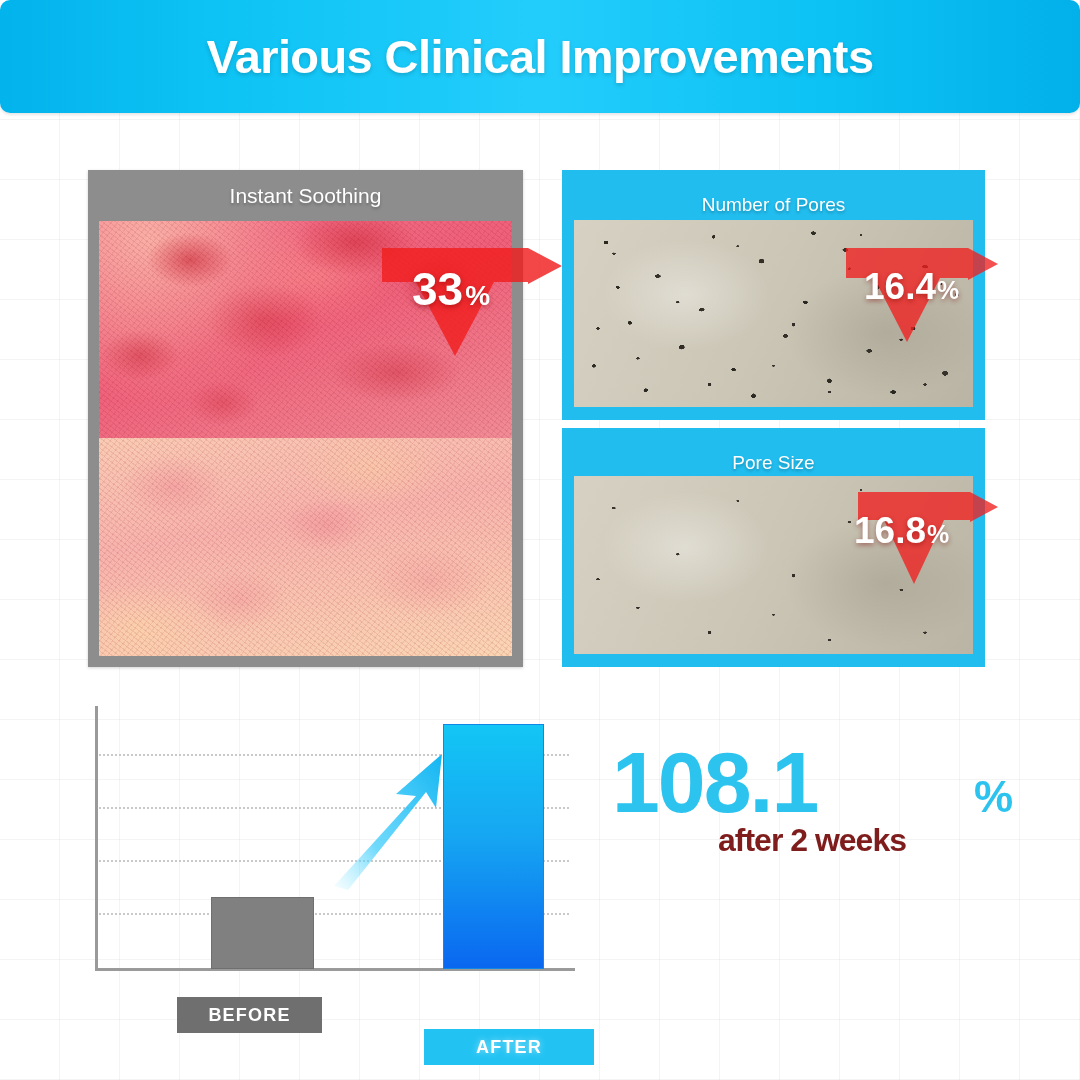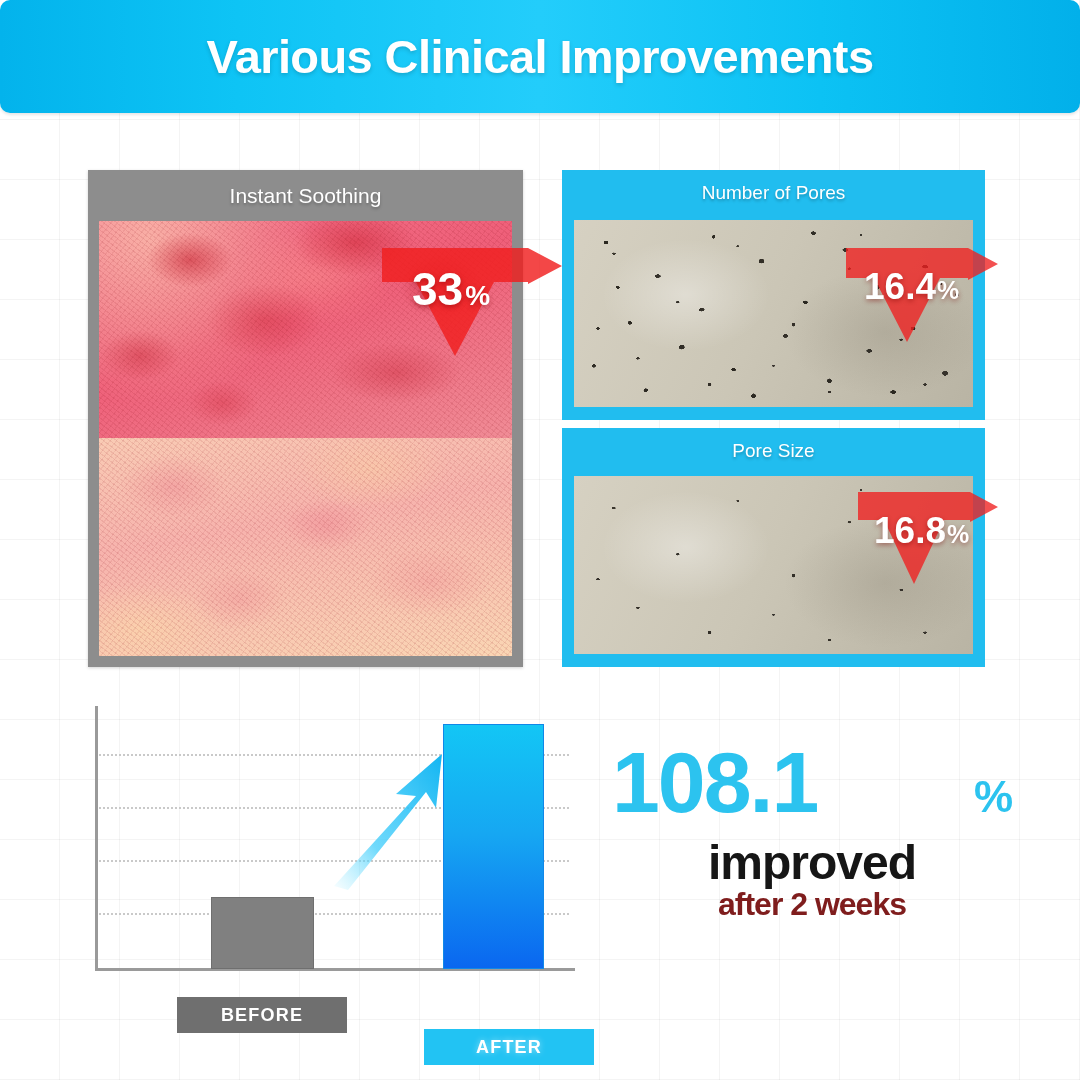--- a/index.html
+++ b/index.html
@@ -80,21 +80,21 @@
     position:absolute;inset:0;
     background-image:
       repeating-linear-gradient(38deg, rgba(150,20,40,0.10) 0 1px, transparent 1px 4px),
       repeating-linear-gradient(128deg, rgba(150,20,40,0.08) 0 1px, transparent 1px 5px);
     mix-blend-mode:multiply;
   }
 
   
   #panel-pores{left:562px;top:170px;width:423px;height:250px;background:#21bdef;}
   #panel-poresize{left:562px;top:428px;width:423px;height:239px;background:#21bdef;}
-  .pore-title{position:absolute;left:0;top:12px;width:100%;font-size:19px;}
+  .pore-title{position:absolute;left:0;top:24px;width:100%;font-size:19px;}
   .pore-photo{position:absolute;left:12px;width:399px;overflow:hidden;}
   #pores-photo{top:50px;height:187px;}
   #poresize-photo{top:48px;height:178px;}
 
   .pore-skin{
     position:absolute;inset:0;
     background-color:#cdc8b9;
     background-image:
       radial-gradient(ellipse 120px 80px at 28% 40%, rgba(255,255,255,0.35), transparent 70%),
       radial-gradient(ellipse 140px 90px at 78% 60%, rgba(120,112,96,0.22), transparent 72%),
@@ -159,21 +159,21 @@
 
   #arrow-soothing{left:382px;top:248px;}
   #pct-soothing{left:412px;top:262px;font-size:46px;}
   #pct-soothing .pct-sign{font-size:28px;margin-left:2px;}
 
   #arrow-pores{left:846px;top:248px;}
   #pct-pores{left:864px;top:266px;font-size:37px;}
   #pct-pores .pct-sign{font-size:25px;margin-left:1px;}
 
   #arrow-poresize{left:858px;top:492px;}
-  #pct-poresize{left:874px;top:510px;font-size:37px;text-align:right;}
+  #pct-poresize{left:854px;top:510px;font-size:37px;text-align:right;}
   #pct-poresize .pct-sign{font-size:25px;margin-left:1px;}
 
   
   #chart{position:absolute;left:95px;top:706px;width:480px;height:266px;}
   #y-axis{position:absolute;left:0;top:0;width:3px;height:264px;background:#9a9a9a;}
   #x-axis{position:absolute;left:0;top:262px;width:480px;height:3px;background:#9a9a9a;}
   .gridline{
     position:absolute;left:4px;width:470px;height:0;
     border-top:2px dotted #c9c9c9;
   }
@@ -182,21 +182,21 @@
   #bar-after{left:348px;width:101px;height:245px;
              background:linear-gradient(180deg,#13c6f5 0%,#16a7f2 45%,#0a67f0 100%);
              border:1px solid #1188e8;box-sizing:border-box;}
   #growth-arrow{position:absolute;left:235px;top:44px;width:130px;height:140px;}
   #growth-arrow svg{display:block;}
 
   .legend-box{
     position:absolute;height:36px;display:flex;align-items:center;justify-content:center;
     color:#ffffff;font-weight:bold;font-size:18px;letter-spacing:1.2px;
   }
-  #legend-before{left:177px;top:997px;width:170px;background:#6f6f6f;}
+  #legend-before{left:177px;top:997px;width:145px;background:#6f6f6f;}
   #legend-after{left:424px;top:997px;width:170px;background:#22c3f3;
                 text-shadow:0 0 6px rgba(255,255,255,0.5);margin-top:32px;}
 
   
   #stat-block{position:absolute;left:612px;top:742px;width:400px;text-align:center;}
   #stat-value{
     color:#2cc3ef;font-weight:bold;font-size:86px;line-height:0.95;
     letter-spacing:-2px;display:flex;align-items:baseline;justify-content:space-between;
   }
   #stat-value .pct{font-size:44px;margin-left:2px;letter-spacing:-1px;}
@@ -308,15 +308,14 @@
 </div>
 <div class="legend-box" id="legend-after">
   <span>AFTER</span>
 </div>
 
 <div id="stat-block">
   <div id="stat-value">
     <span>108.1</span>
     <span class="pct">%</span>
   </div>
-  <div id="stat-line1">improved</div>
   <div id="stat-line2">after 2 weeks</div>
 </div>
 
 </body></html>

